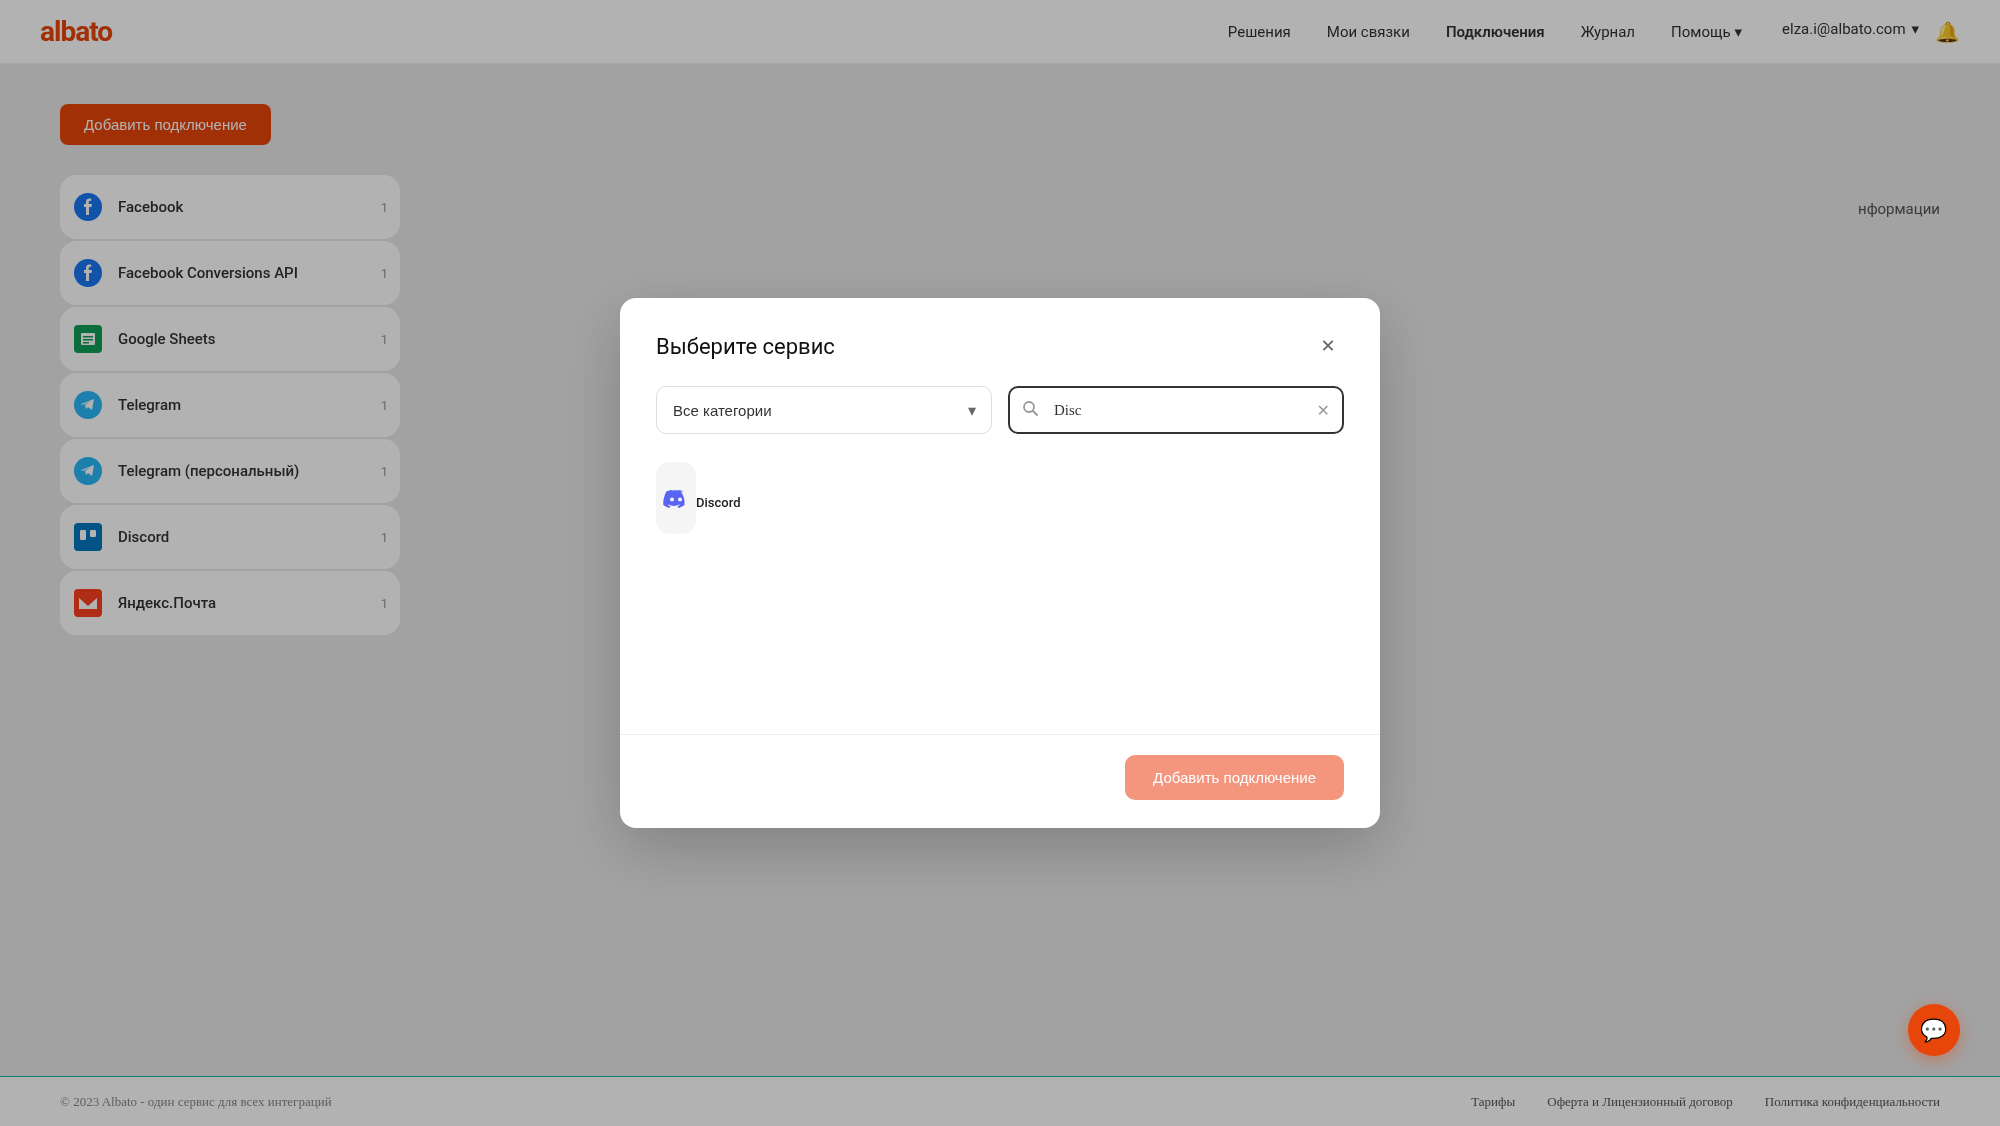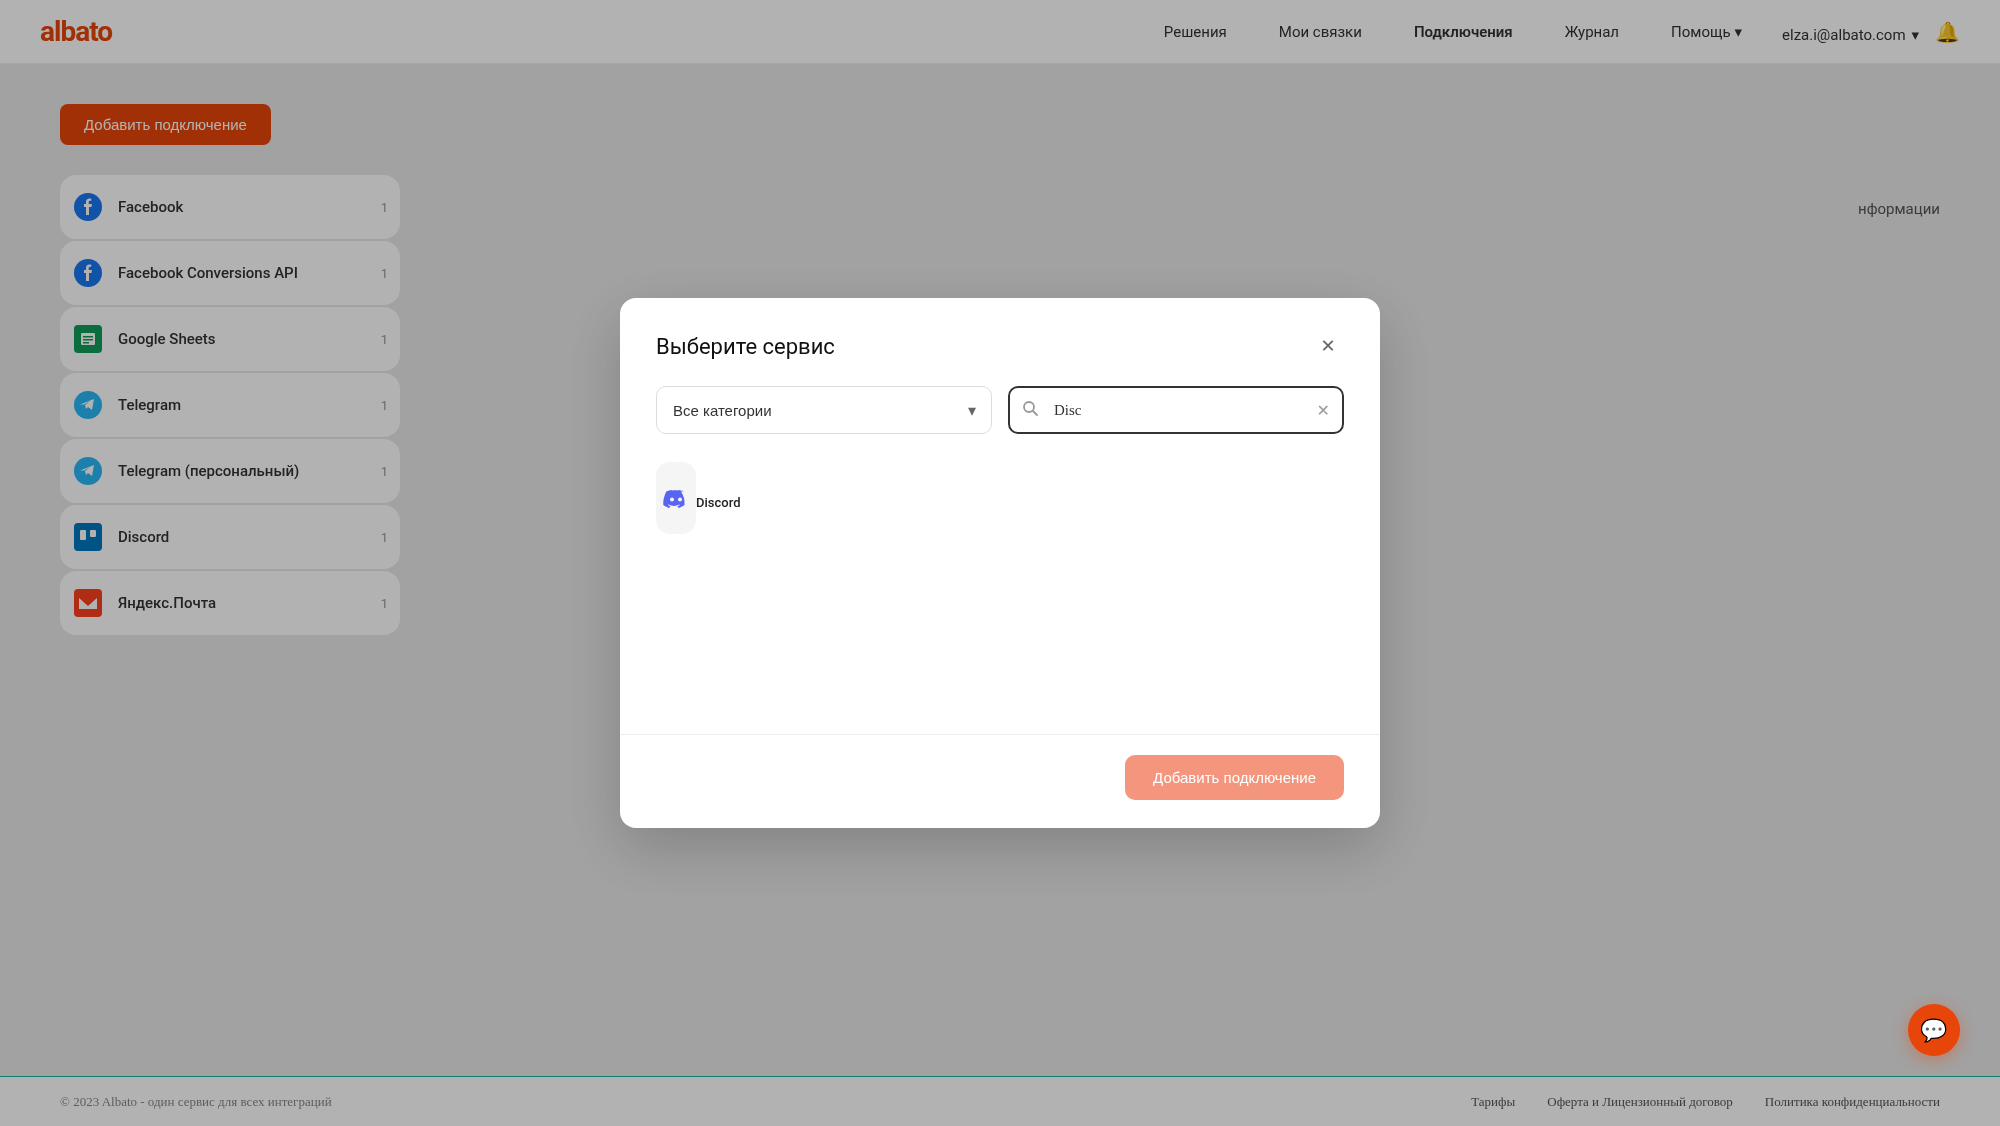--- a/index.html
+++ b/index.html
@@ -24,39 +24,39 @@
     }
     .logo {
       color: #e8450a;
       font-size: 28px;
       font-weight: 700;
       letter-spacing: -1px;
       margin-right: auto;
     }
     .nav {
       display: flex;
-      gap: 52px;
+      gap: 36px;
       margin-right: 40px;
       margin-left: 12px;
     }
     .nav-item {
       font-size: 15px;
       color: #333;
       cursor: pointer;
       text-decoration: none;
     }
     .nav-item.active { font-weight: 600; }
     .nav-item-with-arrow {
       display: flex;
       align-items: center;
       gap: 4px;
     }
     .user-section {
       display: flex;
-      align-items: flex-end;
+      align-items: flex-start;
       gap: 16px;
     }
     .user-email {
       font-size: 15px;
       color: #333;
       display: flex;
       align-items: center;
       gap: 6px;
     }
     .bell-icon {

